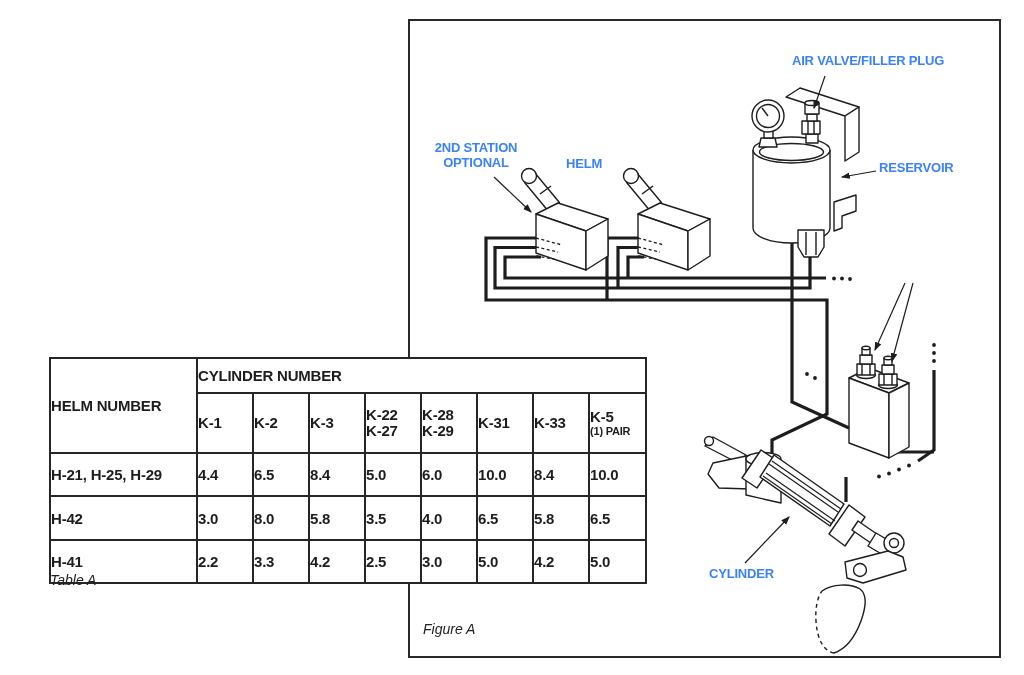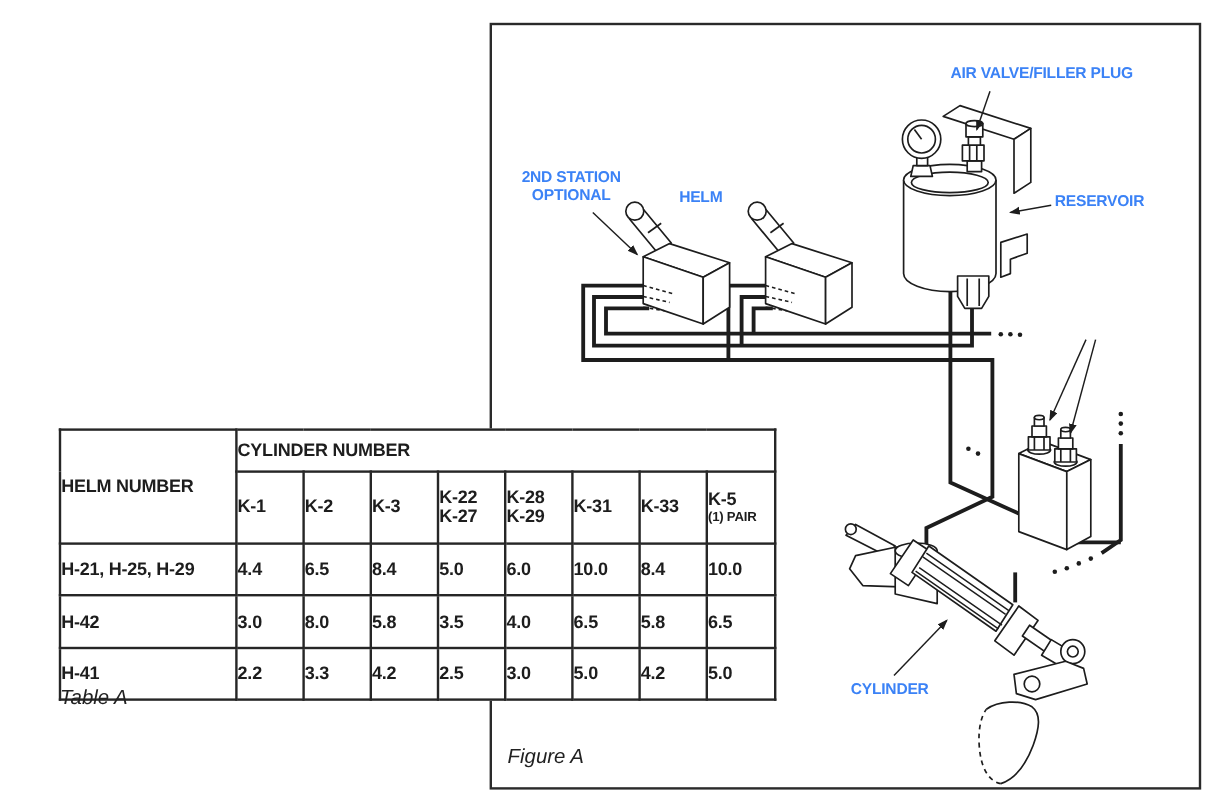--- a/index.html
+++ b/index.html
@@ -2,21 +2,21 @@
 <html><head>
 <meta charset="utf-8">
 <style>
   html,body{margin:0;padding:0;background:#fff;}
   .canvas{position:relative;width:1024px;height:675px;background:#fff;overflow:hidden;
           font-family:"Liberation Sans",sans-serif;}
   .canvas svg{position:absolute;left:0;top:0;}
   .lbl{position:absolute;font-weight:bold;font-size:13px;line-height:15px;color:#3b82f6;
        letter-spacing:-0.2px;white-space:pre-line;}
   .ctr{text-align:center;}
-  .cap{position:absolute;font-style:italic;font-size:17px;color:#222;white-space:nowrap;}
+  .cap{position:absolute;font-style:italic;font-size:14px;color:#222;white-space:nowrap;}
   .tblwrap{position:absolute;left:49px;top:357px;}
   table.spec{border-collapse:collapse;table-layout:fixed;width:596px;background:#fff;}
   table.spec td{border:2px solid #262626;background:#fff;vertical-align:middle;
        font-weight:bold;font-size:15px;color:#1d1d1d;padding:0;letter-spacing:-0.2px;}
   .l1,.l2{display:block;line-height:16px;}
   .l2:empty{display:none;}
   .l2.pair{font-size:11px;line-height:13px;}
 </style>
 </head>
 <body>

